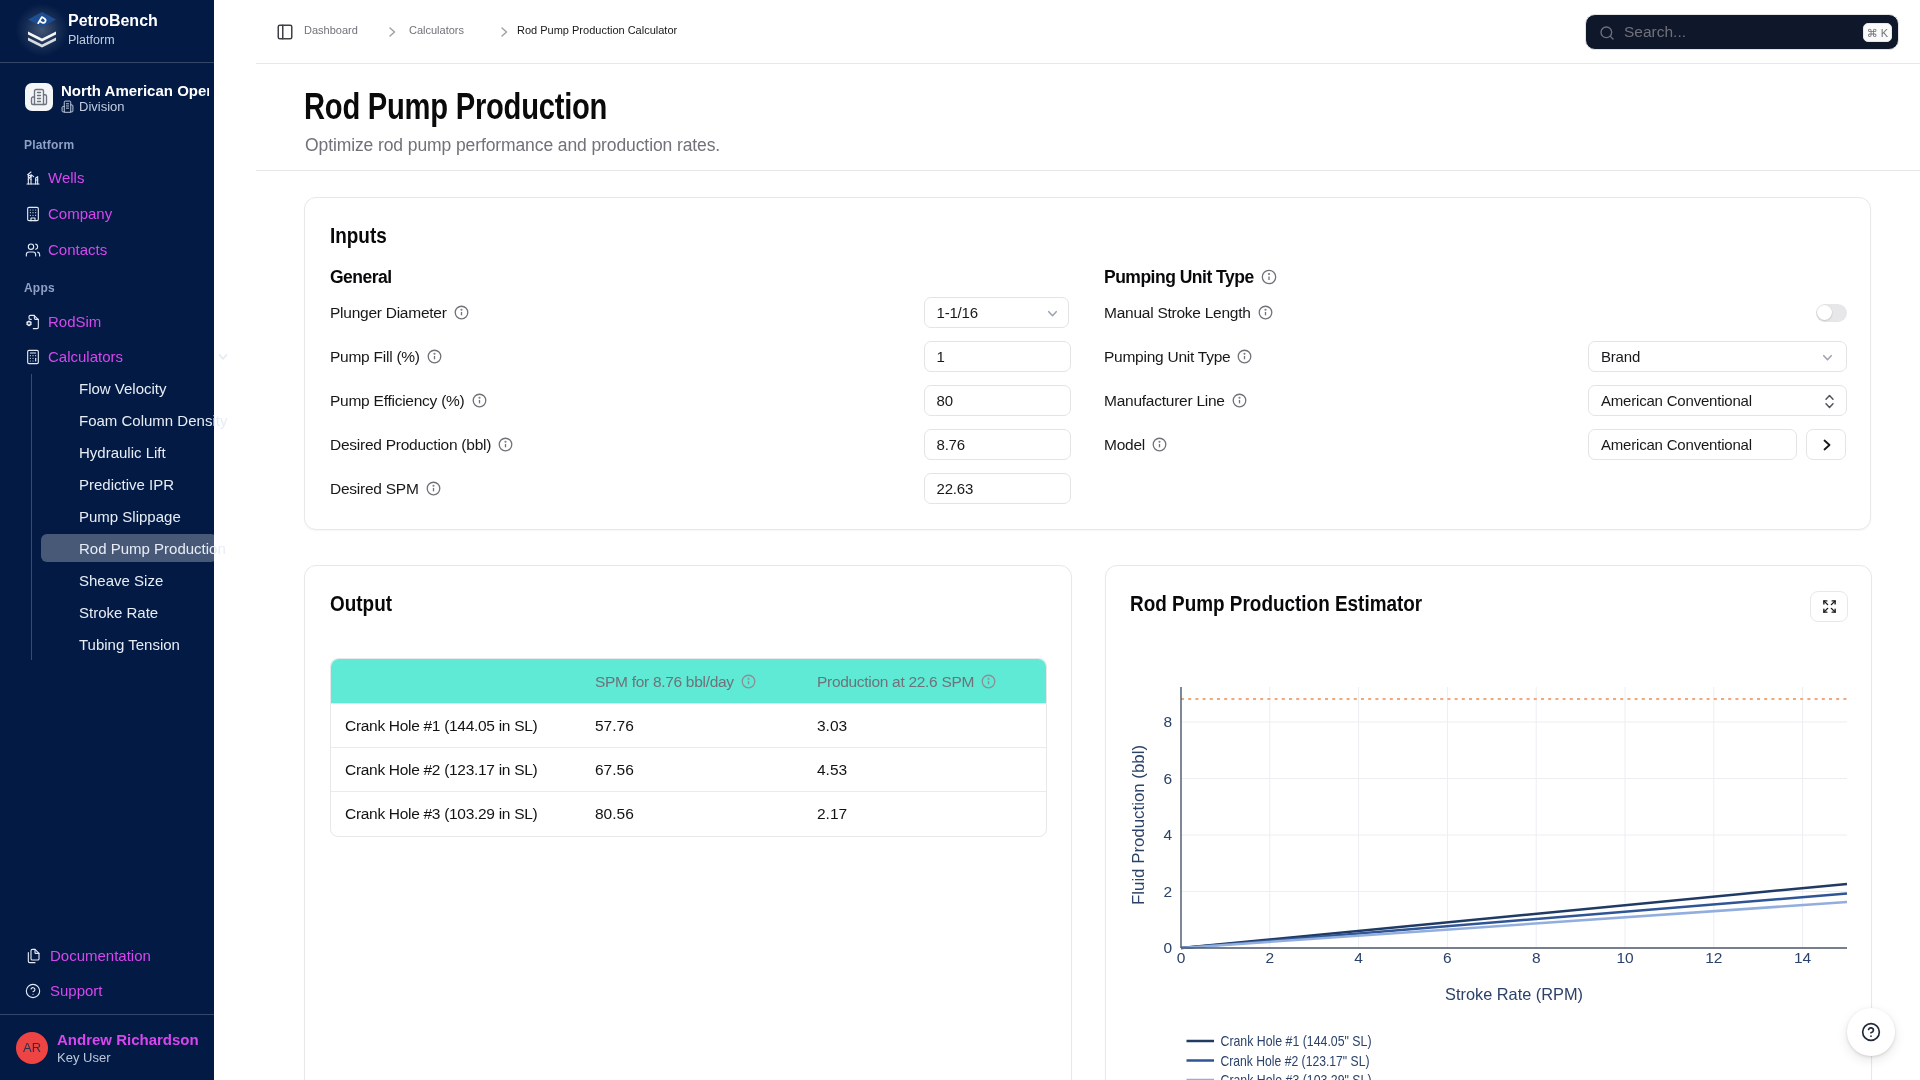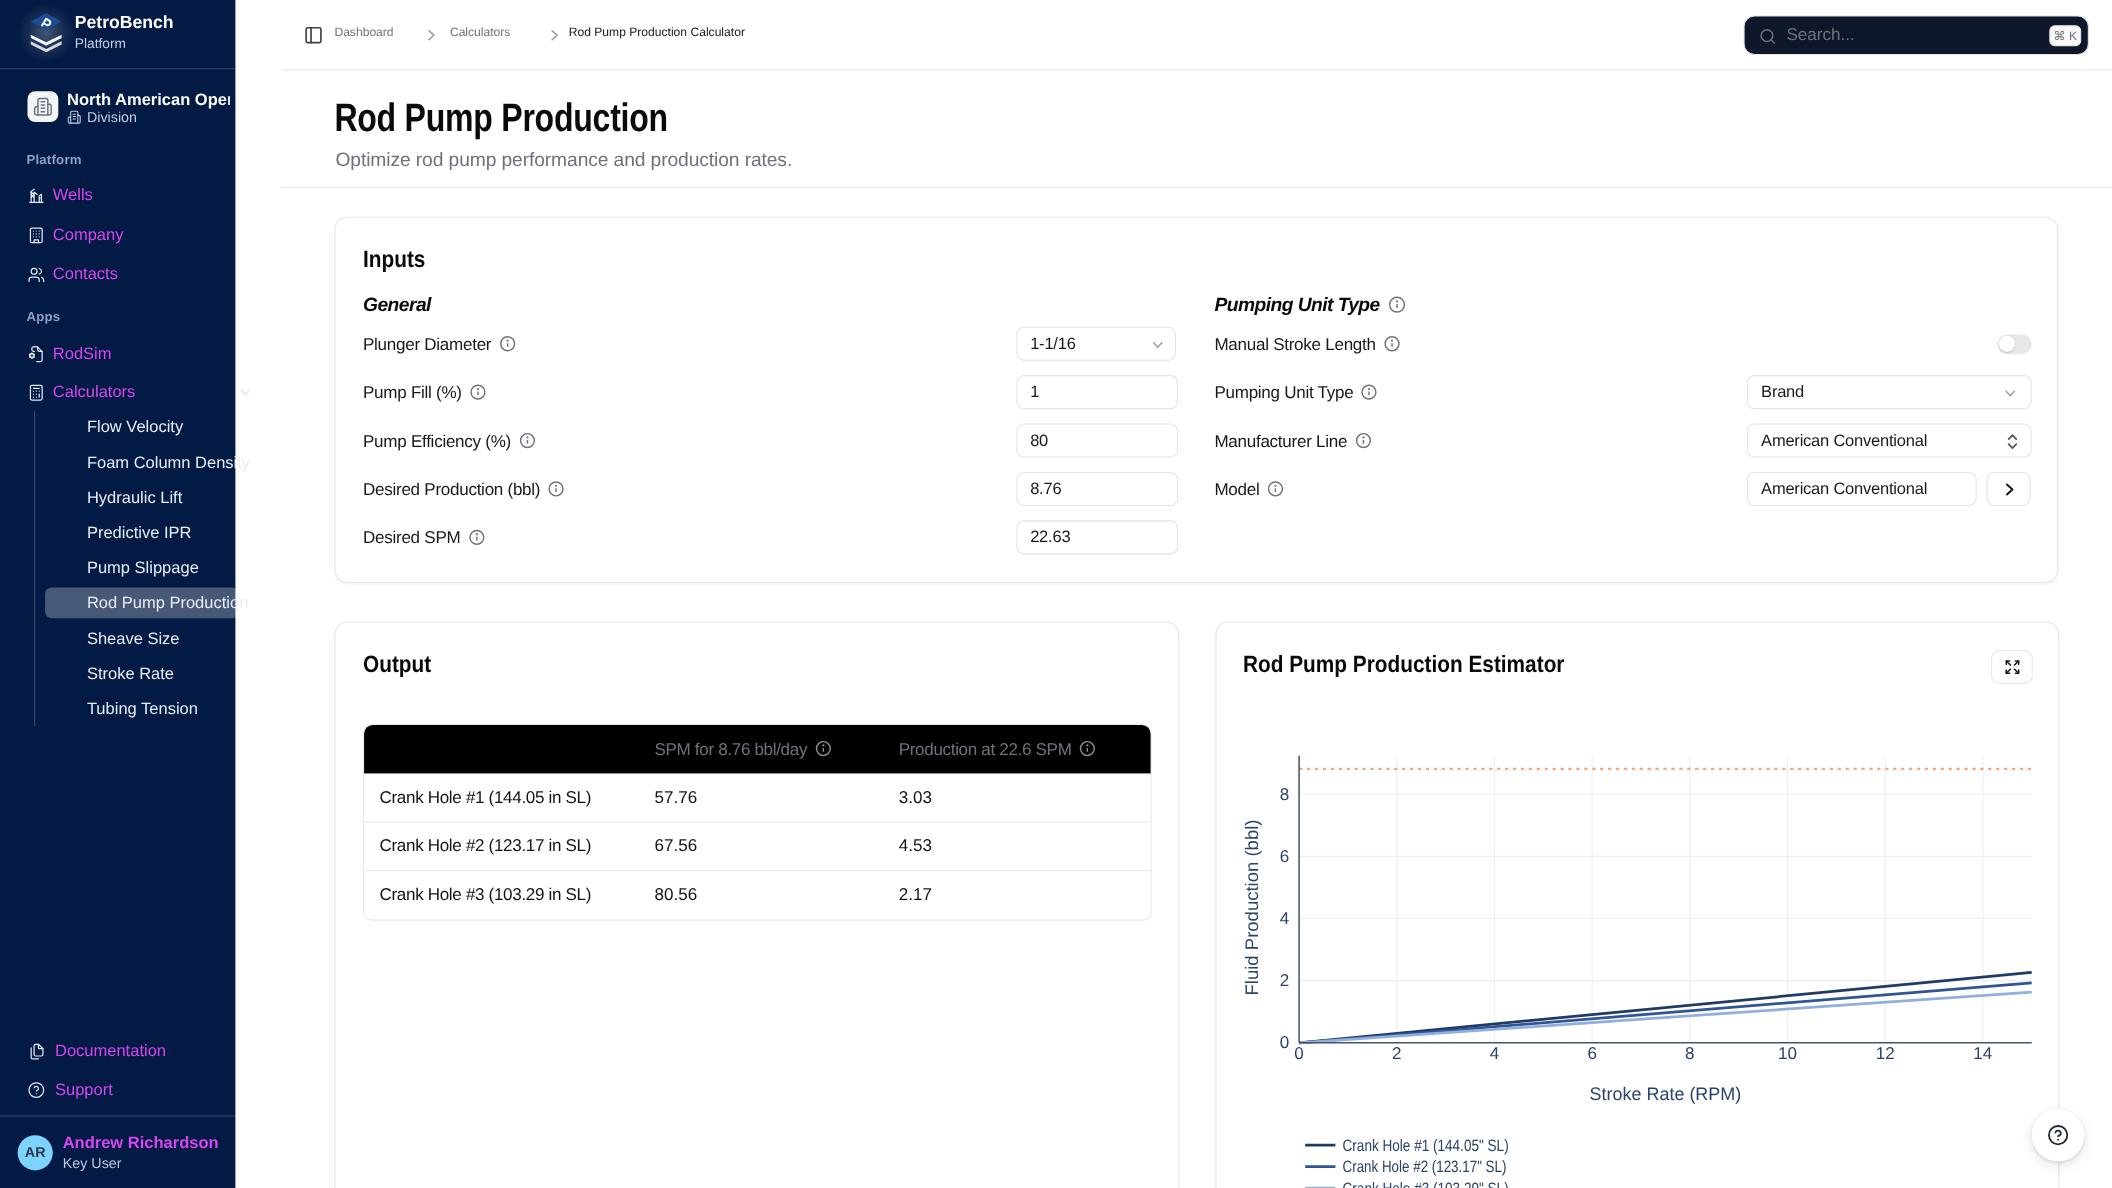--- a/index.html
+++ b/index.html
@@ -23,53 +23,53 @@
 
 .sb-label { position:absolute; left:24px; font-size:12px; font-weight:600; color:#8fa0c4; letter-spacing:0.2px; }
 .sb-item { position:absolute; left:48px; font-size:15px; color:#d946ef; white-space:nowrap; }
 .sb-icon { position:absolute; left:25px; width:16px; height:16px; }
 .sub-item { position:absolute; left:49px; font-size:15px; color:#e8edf5; white-space:nowrap;margin-left:30px; }
 #sub-line { position:absolute; left:31px; top:374px; width:1px; height:286px; background:rgba(255,255,255,0.22); }
 #active-pill { position:absolute; left:41px; top:534px; width:176px; height:28px;
   background:rgba(255,255,255,0.28); border-radius:6px; }
 #sb-bottom-div { position:absolute; left:0; top:1014px; width:256px; height:1px; background:rgba(255,255,255,0.20); }
 #avatar { position:absolute; left:16px; top:1032px; width:32px; height:32px; border-radius:50%;
-  background:#7dd3fc; color:#273449; font-size:13px; font-weight:700; text-align:center; line-height:32px; }
+  background:#ef4444; color:#273449; font-size:13px; font-weight:400; text-align:center; line-height:32px; }
 
 #topbar { position:absolute; left:256px; top:0; width:1664px; height:64px; background:#fff;
   border-bottom:1px solid #e8e8ea; }
 .crumb { position:absolute; top:24px; font-size:11px; color:#71717a; }
 .crumb.cur { color:#18181b; font-weight:500; }
 #search { position:absolute; left:1329px; top:14px; width:314px; height:36px; background:#0f172a;
   border:1px solid #e4e4e7; border-radius:10px; }
 #kbd { position:absolute; left:277px; top:8px; width:29px; height:19px; background:#fafafa;
   border:1px solid #e7e7ea; border-radius:5px; font-size:11px; color:#71717a; text-align:center; line-height:18px; }
 
 #h1 { position:absolute; left:304px; top:86px; font-size:36px; font-weight:700; color:#0a0a0a; letter-spacing:-0.3px; transform:scaleX(0.81); transform-origin:left top; white-space:nowrap; }
 #h1sub { position:absolute; left:305px; top:135px; font-size:17.5px; color:#71717a; letter-spacing:-0.1px; }
 #head-div { position:absolute; left:256px; top:170px; width:1664px; height:1px; background:#e8e8ea; }
 
 .card { position:absolute; background:#fff; border:1px solid #e8e8ea; border-radius:12px;
   box-shadow:0 1px 2px rgba(0,0,0,0.04); }
 #card-inputs { left:304px; top:197px; width:1567px; height:333px; }
 #card-output { left:304px; top:565px; width:768px; height:560px; }
 #card-chart  { left:1105px; top:565px; width:767px; height:560px; }
 .card-h { position:absolute; font-size:21.5px; font-weight:700; color:#09090b; transform:scaleX(0.88); transform-origin:left top; white-space:nowrap; }
-.sec-h { position:absolute; font-size:17.5px; font-weight:700; color:#09090b; letter-spacing:-0.5px; white-space:nowrap;font-style:italic; }
+.sec-h { position:absolute; font-size:17.5px; font-weight:700; color:#09090b; letter-spacing:-0.5px; white-space:nowrap; }
 .flabel { position:absolute; font-size:15.5px; font-weight:500; color:#18181b; white-space:nowrap; letter-spacing:-0.25px; }
 .ctrl { position:absolute; height:31px; border:1px solid #e4e4e7; border-radius:7px; background:#fff;
   font-size:15px; color:#18181b; line-height:29px; padding-left:12px; white-space:nowrap; letter-spacing:-0.2px; }
 .iico { position:relative; top:2px; margin-left:3px; }
 
 #toggle { position:absolute; left:1510.5px; top:105.5px; width:31px; height:18px; background:#e7e7e9; border-radius:9px; }
 #toggle::after { content:""; position:absolute; left:1.5px; top:1.5px; width:15px; height:15px; background:#fff;
   border-radius:50%; box-shadow:0 0 0 0.5px rgba(0,0,0,0.06), 0 1px 2px rgba(0,0,0,0.12); }
 
 #otable { position:absolute; left:25px; top:92px; width:717px; border:1px solid #e8e8ea; border-radius:8px; }
-#othead { height:45px; background:#000000; border-radius:8px 8px 0 0; border-bottom:1px solid #e8e8ea; }
+#othead { height:45px; background:#5eead4; border-radius:8px 8px 0 0; border-bottom:1px solid #e8e8ea; }
 .orow { height:44px; border-bottom:1px solid #ebebee; position:relative; }
 .orow:last-child { border-bottom:none; }
 .oc1 { position:absolute; left:14px; top:0; line-height:44px; font-size:15.5px; color:#131316; letter-spacing:-0.3px; }
 .oc2 { position:absolute; left:264px; top:0; line-height:44px; font-size:15.5px; color:#131316; }
 .oc3 { position:absolute; left:486px; top:0; line-height:44px; font-size:15.5px; color:#131316; }
 .ohd { color:#6f727a; font-size:15.5px; font-weight:500; line-height:45px; letter-spacing:-0.3px; }
 
 #expand-btn { position:absolute; left:704px; top:25px; width:38px; height:31px; border:1px solid #e8e8ea;
   border-radius:8px; background:#fff; }
 #help-fab { position:absolute; left:1847px; top:1008px; width:48px; height:48px; border-radius:50%;

